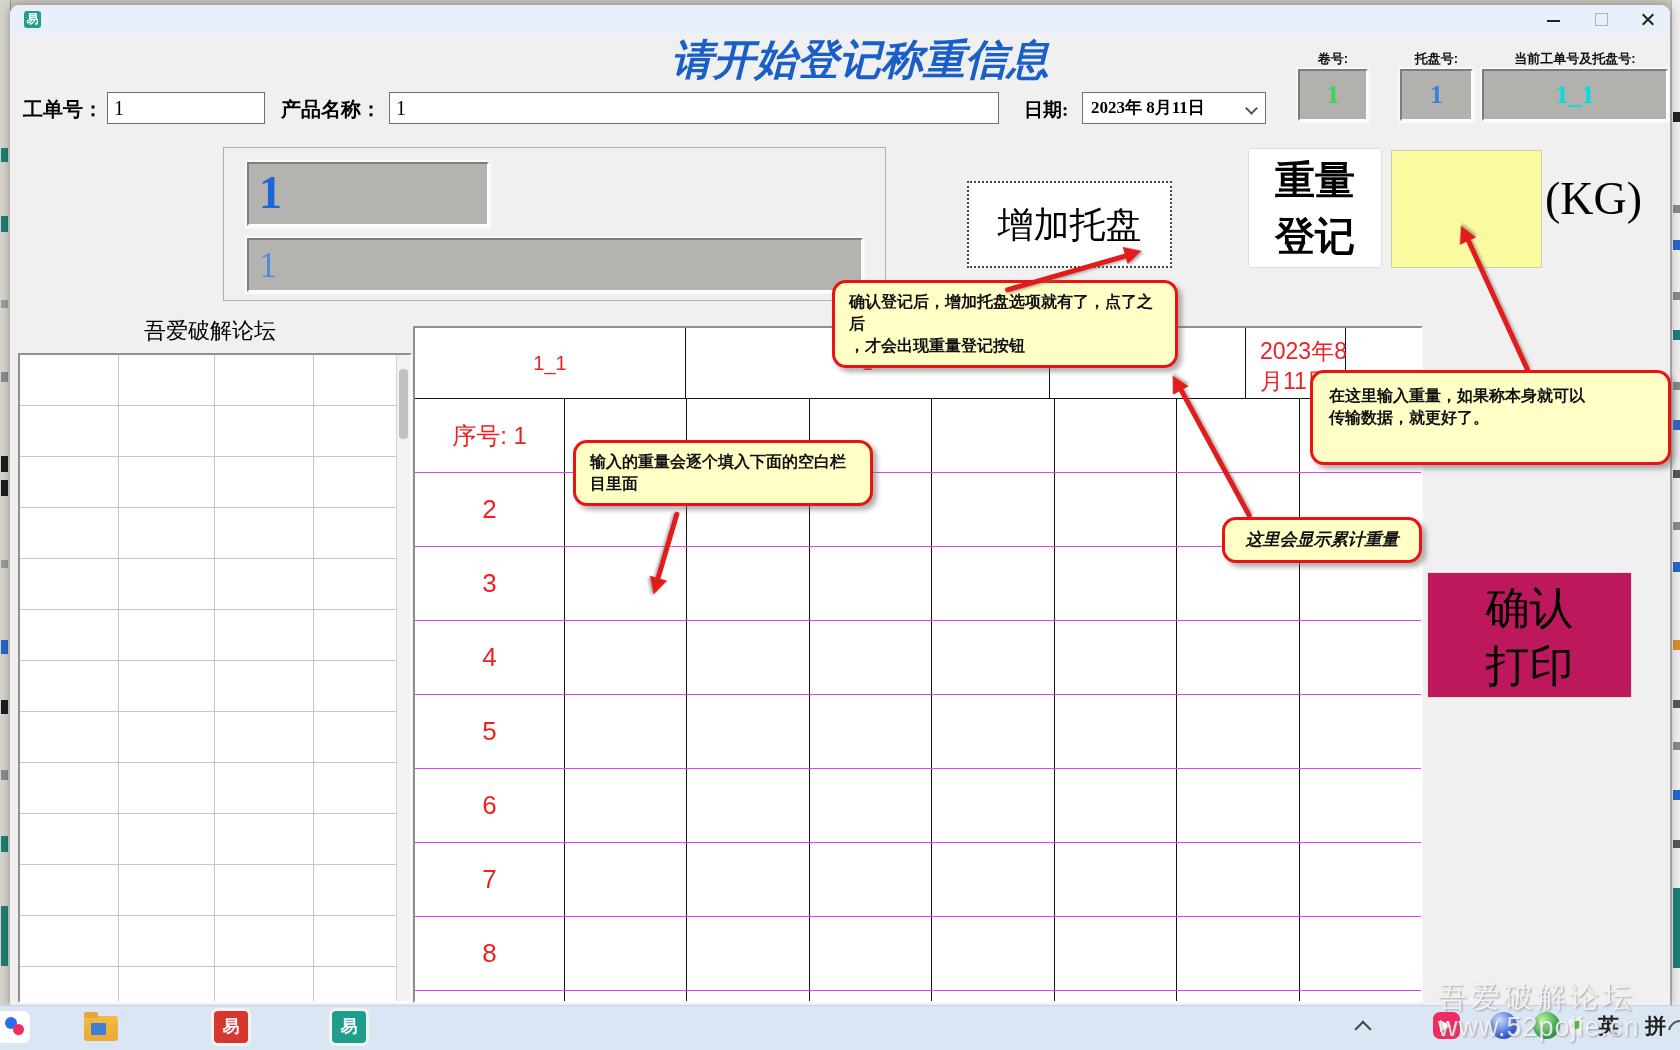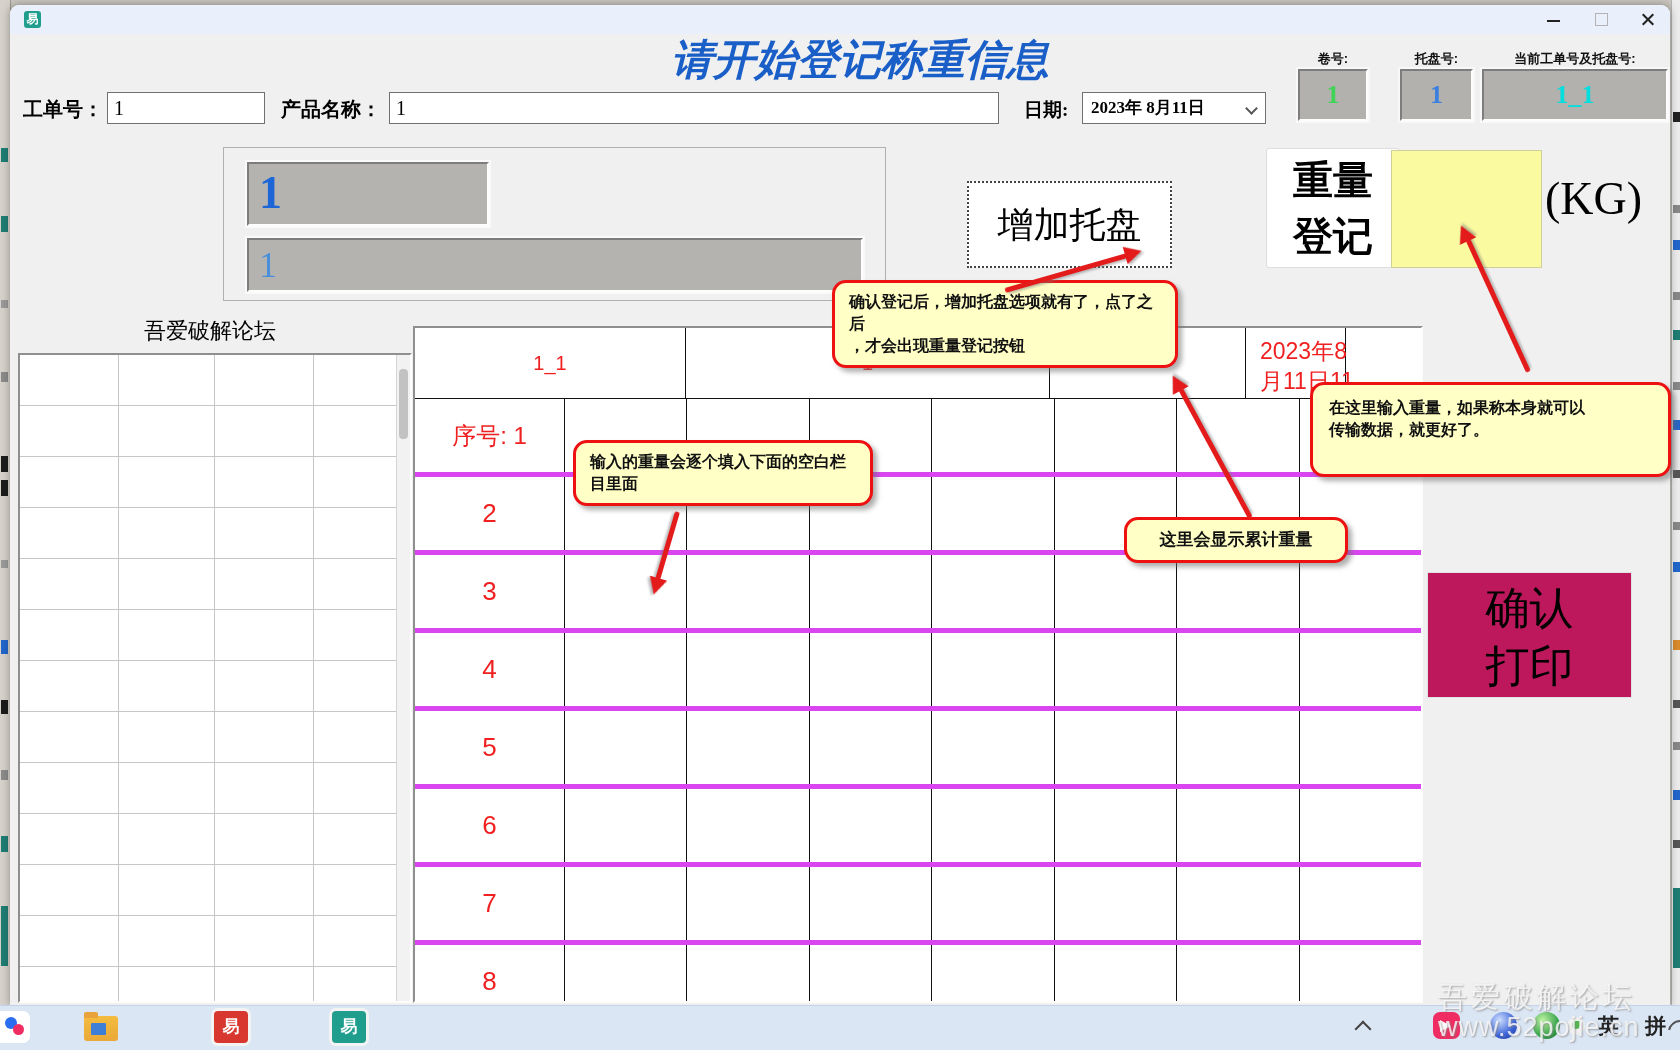--- a/index.html
+++ b/index.html
@@ -49,21 +49,21 @@
           box-sizing:border-box;padding-left:10px;}
   #gpanel1{left:247px;top:162px;width:242px;height:64px;font-size:46px;line-height:58px;font-weight:bold;color:#1d66d8;}
   #gpanel2{left:247px;top:238px;width:616px;height:54px;font-size:36px;line-height:50px;color:#4a8fdc;}
 
   
   #btn-add-pallet{left:967px;top:181px;width:205px;height:87px;background:#fff;border:2px dotted #444;
                   font-family:"Liberation Serif","DejaVu Serif",serif;font-size:36px;text-align:center;
                   line-height:83px;box-sizing:border-box;cursor:pointer;}
   #weight-reg{left:1248px;top:148px;width:134px;height:120px;background:#fff;border:1px solid #ddd;border-radius:3px;
               font-family:"Liberation Serif","DejaVu Serif",serif;font-weight:bold;font-size:40px;line-height:56px;
-              text-align:center;white-space:pre-line;padding-top:4px;box-sizing:border-box;margin-left:18px;}
+              text-align:center;white-space:pre-line;padding-top:4px;box-sizing:border-box;}
   #weight-input{left:1391px;top:150px;width:151px;height:118px;background:#fafaa0;border:1px solid #cfcf9a;box-sizing:border-box;}
   #kg-unit{left:1545px;top:172px;font-family:"Liberation Serif","DejaVu Serif",serif;font-size:46px;font-weight:500;}
   #btn-print{left:1427px;top:572px;width:205px;height:126px;background:#be185d;border:1px solid #e2e2e2;
              font-family:"Liberation Serif","DejaVu Serif",serif;font-size:44px;line-height:58px;text-align:center;
              white-space:pre-line;padding-top:6px;box-sizing:border-box;cursor:pointer;}
 
   
   #left-title{left:105px;top:316px;width:210px;text-align:center;
               font-family:"Liberation Serif","DejaVu Serif",serif;font-size:22px;}
   #left-table{left:18px;top:353px;width:394px;height:650px;background:#fff;
@@ -72,21 +72,21 @@
   .lt-vline{position:absolute;top:0;width:1px;height:100%;background:#c6c6c6;}
   #lt-scroll{position:absolute;right:0;top:0;width:13px;height:100%;background:#f2f2f2;border-left:1px solid #d5d5d5;}
   #lt-thumb{position:absolute;left:2px;top:14px;width:9px;height:70px;background:#c2c2c2;border-radius:4px;}
 
   
   #main-frame{left:413px;top:326px;width:1010px;height:677px;background:#fff;
               border:2px solid;border-color:#8f8f8f #fdfdfd #fdfdfd #8f8f8f;box-sizing:border-box;overflow:hidden;}
   .mt-hrow{display:flex;height:70px;border-bottom:1px solid #111;}
   .mt-hcell{border-right:1px solid #111;box-sizing:border-box;display:flex;align-items:center;justify-content:center;
             color:#f02020;font-size:20px;}
-  .mt-row{display:flex;height:73px;border-bottom:5px solid #d946ef;text-align:right;}
+  .mt-row{display:flex;height:73px;border-bottom:1px solid #d946ef;text-align:right;}
   .mt-serial{width:150px;border-right:1px solid #111;box-sizing:border-box;display:flex;align-items:center;
              justify-content:center;color:#f02020;font-size:26px;}
   .mt-cell{flex:1;border-right:1px solid #111;box-sizing:border-box;}
   .mt-cell:last-child{border-right:none;}
   #mt-date{position:absolute;left:845px;top:8px;width:100px;color:#f02020;font-size:23px;line-height:30px;}
 
   
   .callout{background:#ffffc6;border:3px solid #ee1111;border-radius:14px;color:#111;font-weight:bold;
            font-size:16px;line-height:22px;white-space:pre-line;box-sizing:border-box;
            box-shadow:4px 4px 5px rgba(110,110,110,.55);z-index:5;padding:8px 14px;}
@@ -315,22 +315,22 @@
         <div class="mt-cell"></div>
         <div class="mt-cell"></div>
         <div class="mt-cell"></div>
     </div>
   </div>
 
   <div class="abs callout" style="left:832px;top:280px;width:346px;" id="callout-a">确认登记后，增加托盘选项就有了，点了之后
 ，才会出现重量登记按钮</div>
   <div class="abs callout" style="left:573px;top:440px;width:300px;" id="callout-b">输入的重量会逐个填入下面的空白栏
 目里面</div>
-  <div class="abs callout" style="left:1124px;top:517px;width:224px;height:46px;" id="callout-c">这里会显示累计重量</div>
-  <div class="abs callout" style="left:1310px;top:382px;width:361px;height:95px;padding:12px 16px;" id="callout-d">在这里输入重量，如果称本身就可以
+  <div class="abs callout" style="left:1222px;top:517px;width:200px;height:46px;font-style:italic;" id="callout-c">这里会显示累计重量</div>
+  <div class="abs callout" style="left:1310px;top:370px;width:361px;height:95px;padding:12px 16px;" id="callout-d">在这里输入重量，如果称本身就可以
 传输数据，就更好了。</div>
 
   <div class="arrow" style="left:1005px;top:290px;width:138px;transform:rotate(-16deg);">
     <i class="shaft"></i>
       <i class="head"></i>
   </div>
   <div class="arrow" style="left:678px;top:512px;width:82px;transform:rotate(106.4deg);">
     <i class="shaft"></i>
       <i class="head"></i>
   </div>

